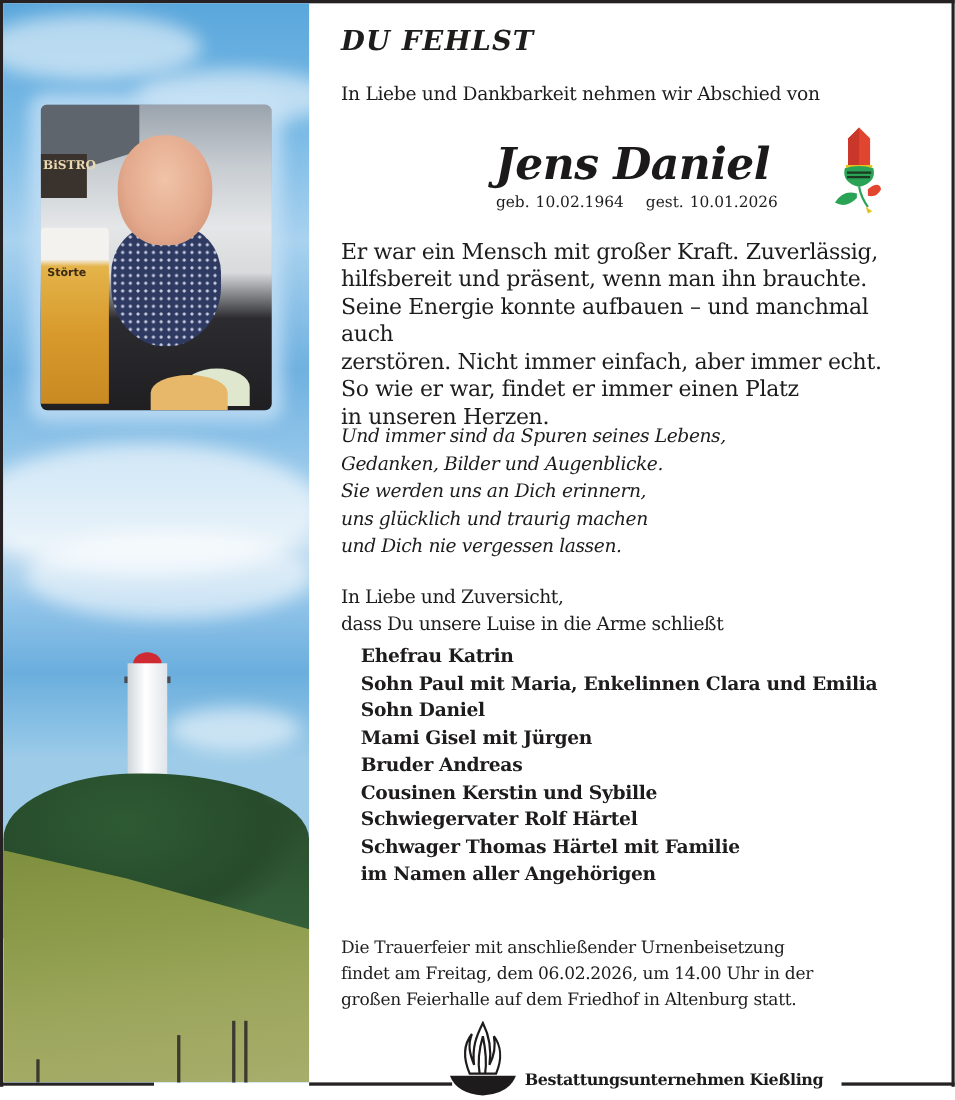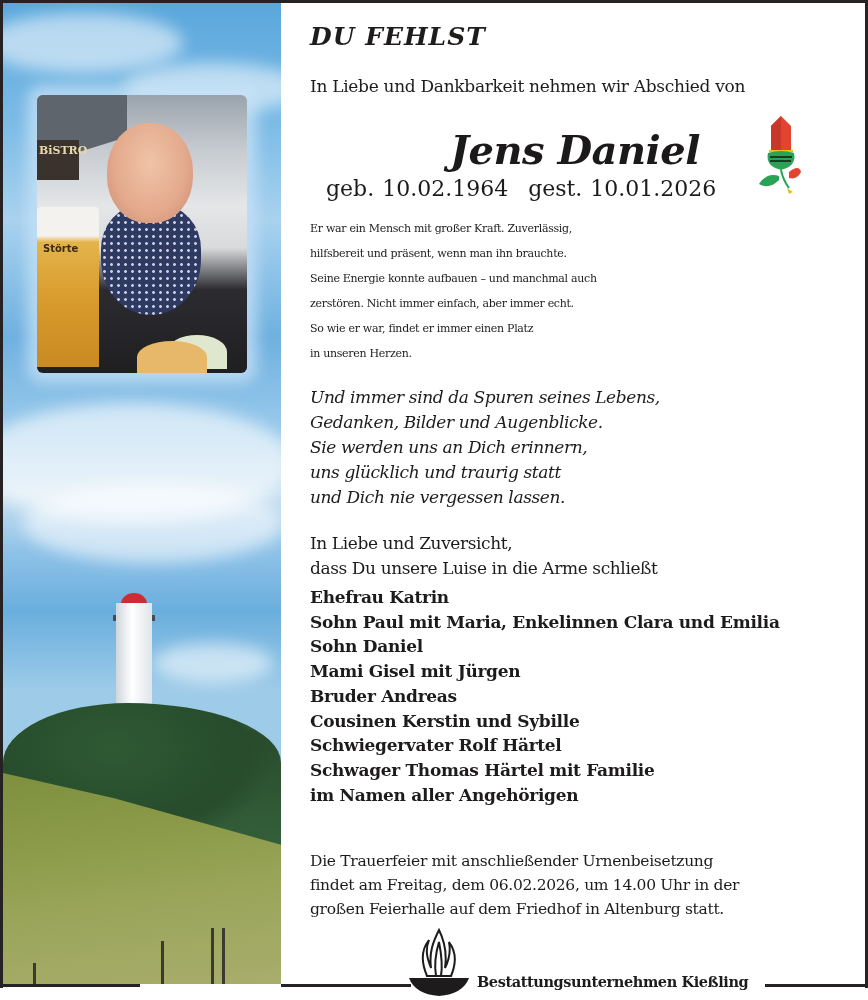--- a/index.html
+++ b/index.html
@@ -34,28 +34,28 @@
             border-radius:45% 55% 0 0 / 40% 40% 0 0; }
   .meadow { position:absolute; left:0; top:770px; width:278px; height:211px;
             background:linear-gradient(172deg,#7e8f3f 0%,#8a9a48 30%,#9aa55a 60%,#a8ad6b 100%);
             clip-path:polygon(0 0,40% 12%,100% 34%,100% 100%,0 100%); }
   .post { position:absolute; width:3px; background:#3a3a30; }
 
   .text-col { position:absolute; left:310px; top:0; width:530px; }
   .headline { position:absolute; left:0; top:22px; font-family:"DejaVu Serif",serif; font-weight:bold; font-size:25px; letter-spacing:1px; color:#1f1c1c; margin:0;font-style:italic; }
   .intro { position:absolute; left:0; top:76px; font-size:17px; white-space:nowrap; letter-spacing:-0.3px; }
   .name { position:absolute; left:0; width:530px; top:126px; text-align:center; font-family:"DejaVu Serif",serif; font-style:italic; font-weight:bold; font-size:40px; letter-spacing:-0.5px; color:#1b1919; }
-  .dates { position:absolute; left:16px; width:530px; top:176px; text-align:left; font-size:22px; word-spacing:1px; }
+  .dates { position:absolute; left:4px; width:530px; top:176px; text-align:center; font-size:14px; word-spacing:1px; }
   .dates span + span { margin-left:20px; }
   .emblem { position:absolute; left:445px; top:114px; width:52px; height:82px; }
-  .para { position:absolute; left:0; top:216px; font-size:11px; line-height:25px; white-space:pre-line; letter-spacing:-0.3px; }
+  .para { position:absolute; left:0; top:216px; font-size:20px; line-height:25px; white-space:pre-line; letter-spacing:-0.3px; }
   .poem { position:absolute; left:0; top:385px; font-size:17px; line-height:25px; font-style:italic; white-space:pre-line; letter-spacing:-0.4px; }
   .closing { position:absolute; left:0; top:531px; font-size:17px; line-height:25px; white-space:pre-line; letter-spacing:-0.4px; }
   .mourners { position:absolute; left:0; top:585px; font-size:17px; line-height:24.7px; font-weight:bold; letter-spacing:-0.3px; }
-  .mourners div { white-space:nowrap; }
+  .mourners div { white-space:nowrap;margin-left:18px; }
   .service { position:absolute; left:0; top:849px; font-size:15.5px; line-height:24px; white-space:pre-line; letter-spacing:-0.3px; }
 
   .footer-line-left { position:absolute; left:281px; top:984px; width:130px; height:3px; background:#262224; }
   .footer-line-right { position:absolute; left:765px; top:984px; width:103px; height:3px; background:#262224; }
   .flame { position:absolute; left:407px; top:928px; width:64px; height:70px; }
   .undertaker { position:absolute; left:475px; top:973px; font-family:"DejaVu Serif",serif; font-weight:bold; font-size:14.5px; letter-spacing:-0.4px; color:#1d1b1b; white-space:nowrap; background:#fff; padding:0 4px 0 2px; }
 </style>
 </head>
 <body>
 
@@ -112,21 +112,21 @@
   </svg>
   <div class="para">Er war ein Mensch mit großer Kraft. Zuverlässig,
 hilfsbereit und präsent, wenn man ihn brauchte.
 Seine Energie konnte aufbauen – und manchmal auch
 zerstören. Nicht immer einfach, aber immer echt.
 So wie er war, findet er immer einen Platz
 in unseren Herzen.</div>
   <div class="poem">Und immer sind da Spuren seines Lebens,
 Gedanken, Bilder und Augenblicke.
 Sie werden uns an Dich erinnern,
-uns glücklich und traurig statt
+uns glücklich und traurig machen
 und Dich nie vergessen lassen.</div>
   <div class="closing">In Liebe und Zuversicht,
 dass Du unsere Luise in die Arme schließt</div>
   <div class="mourners">
     <div>Ehefrau Katrin</div>
     <div>Sohn Paul mit Maria, Enkelinnen Clara und Emilia</div>
     <div>Sohn Daniel</div>
     <div>Mami Gisel mit Jürgen</div>
     <div>Bruder Andreas</div>
     <div>Cousinen Kerstin und Sybille</div>

